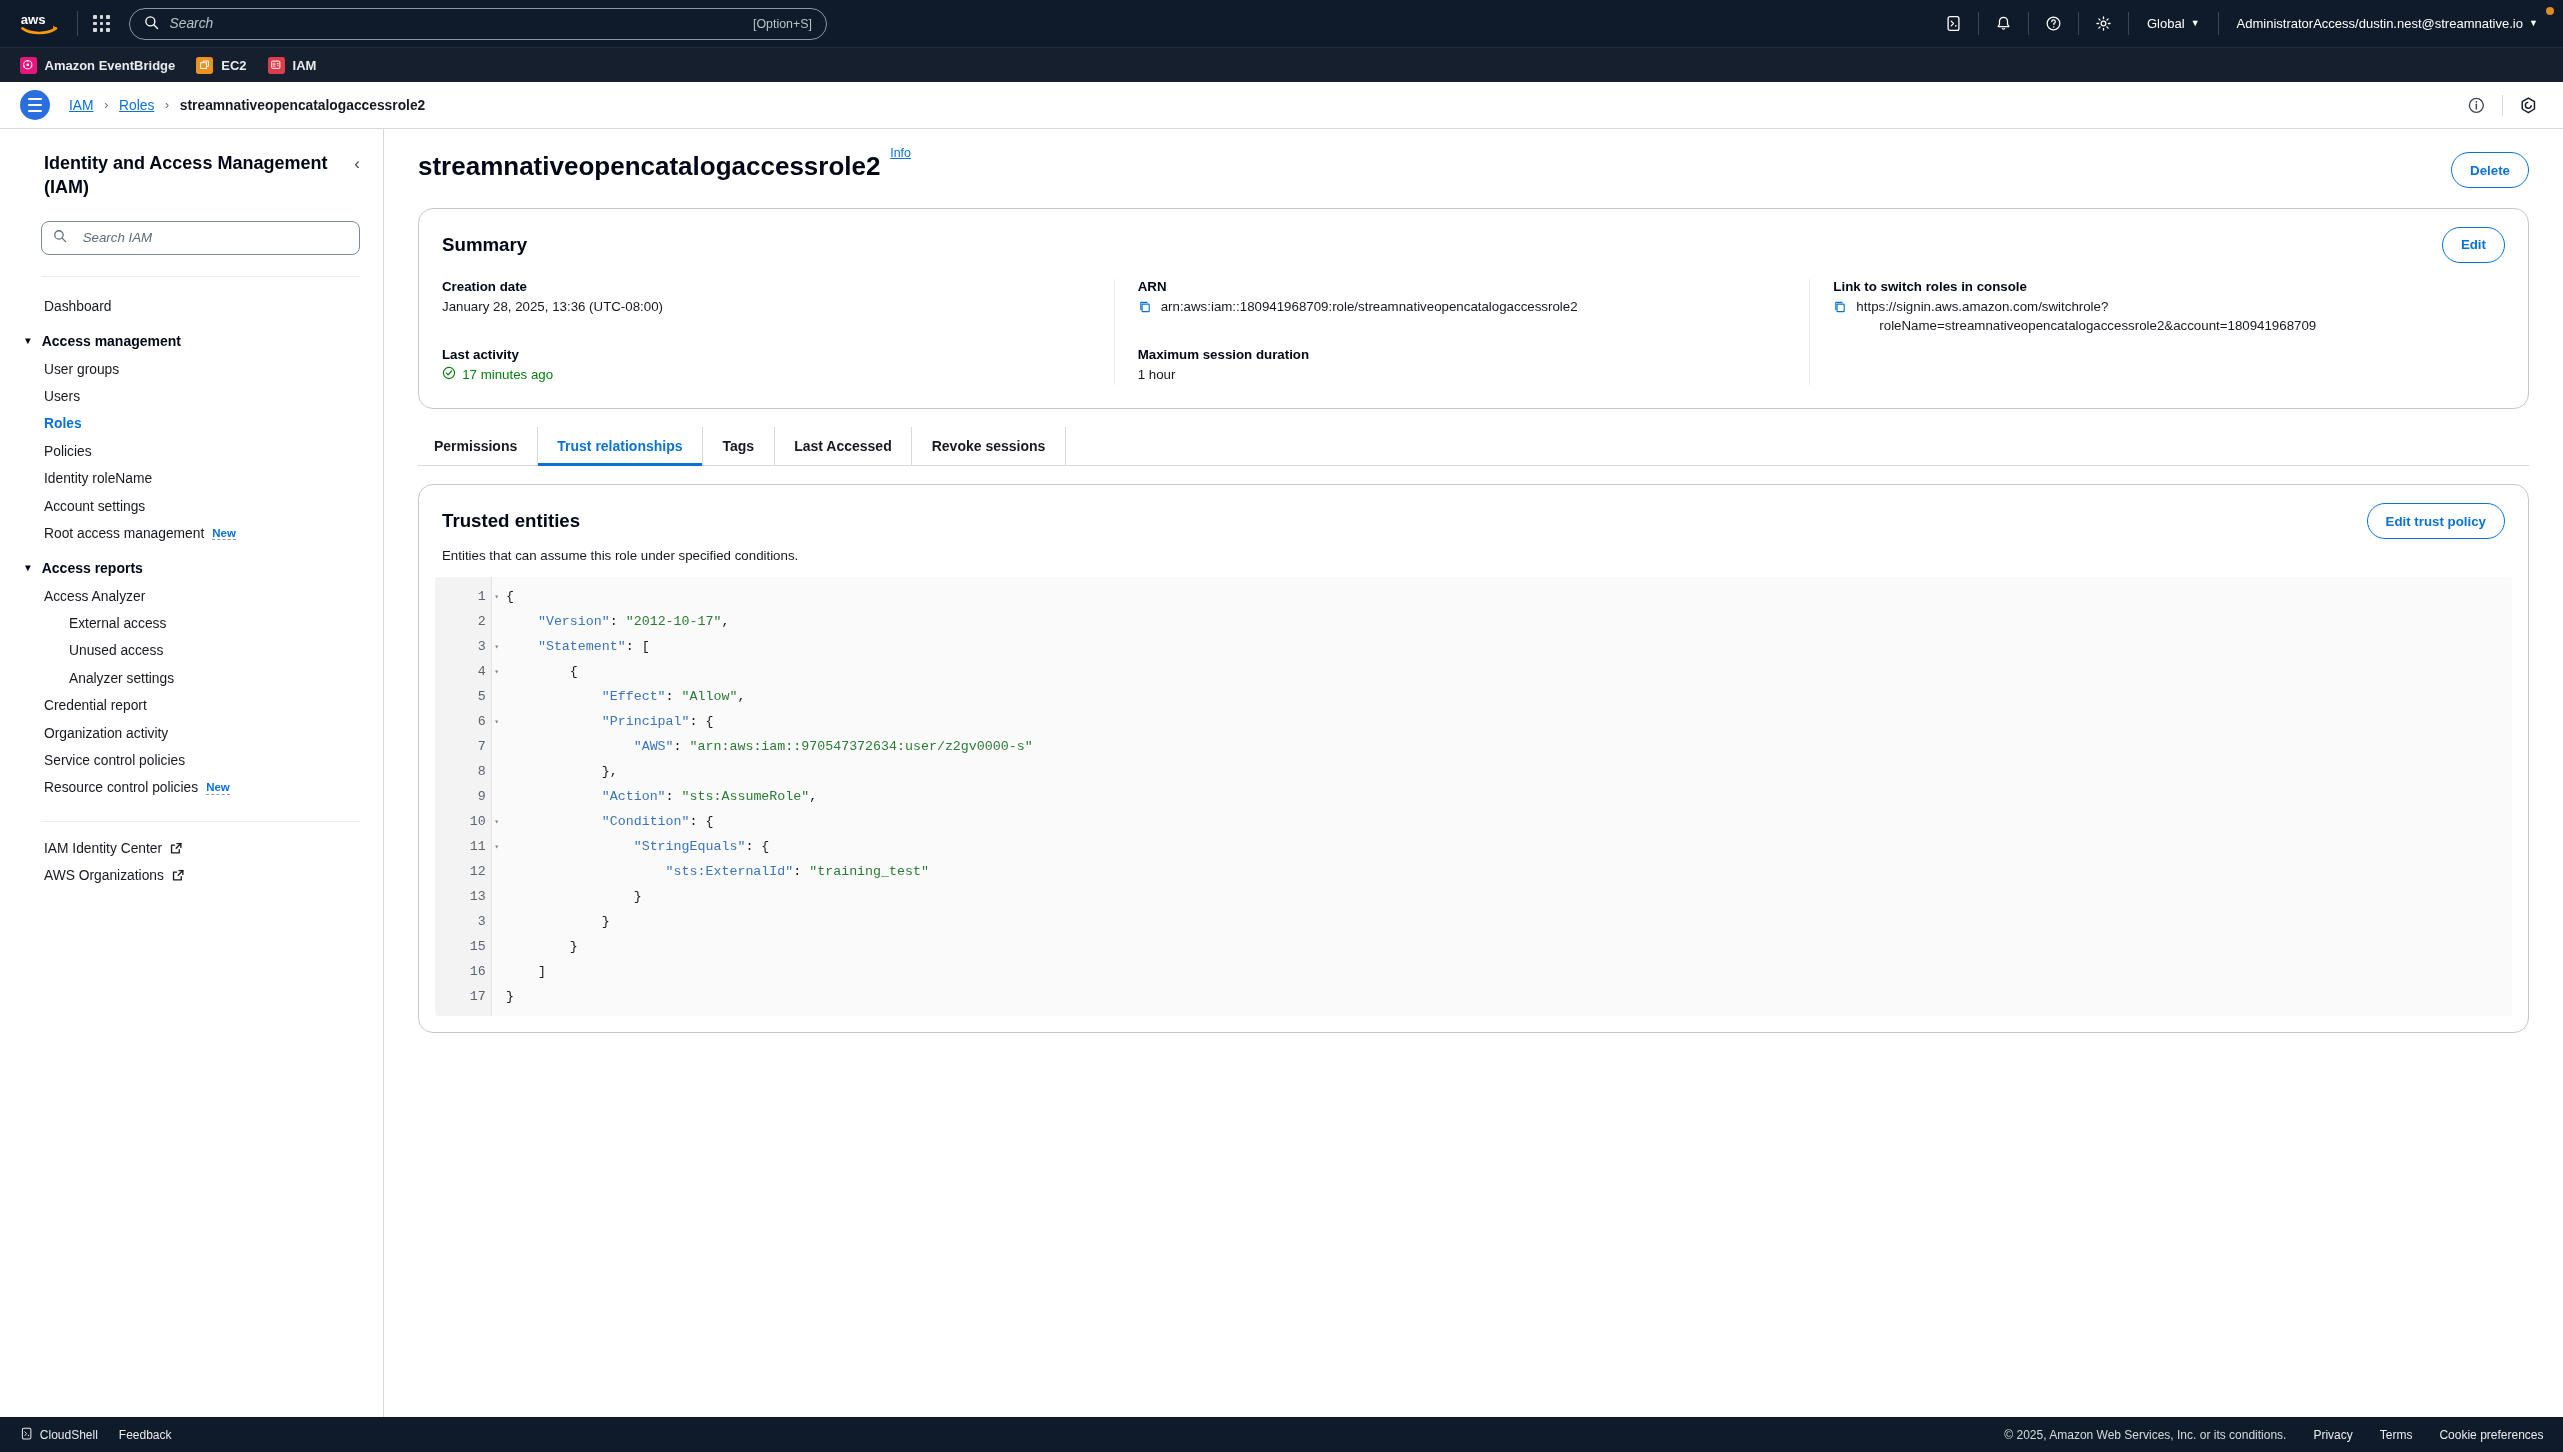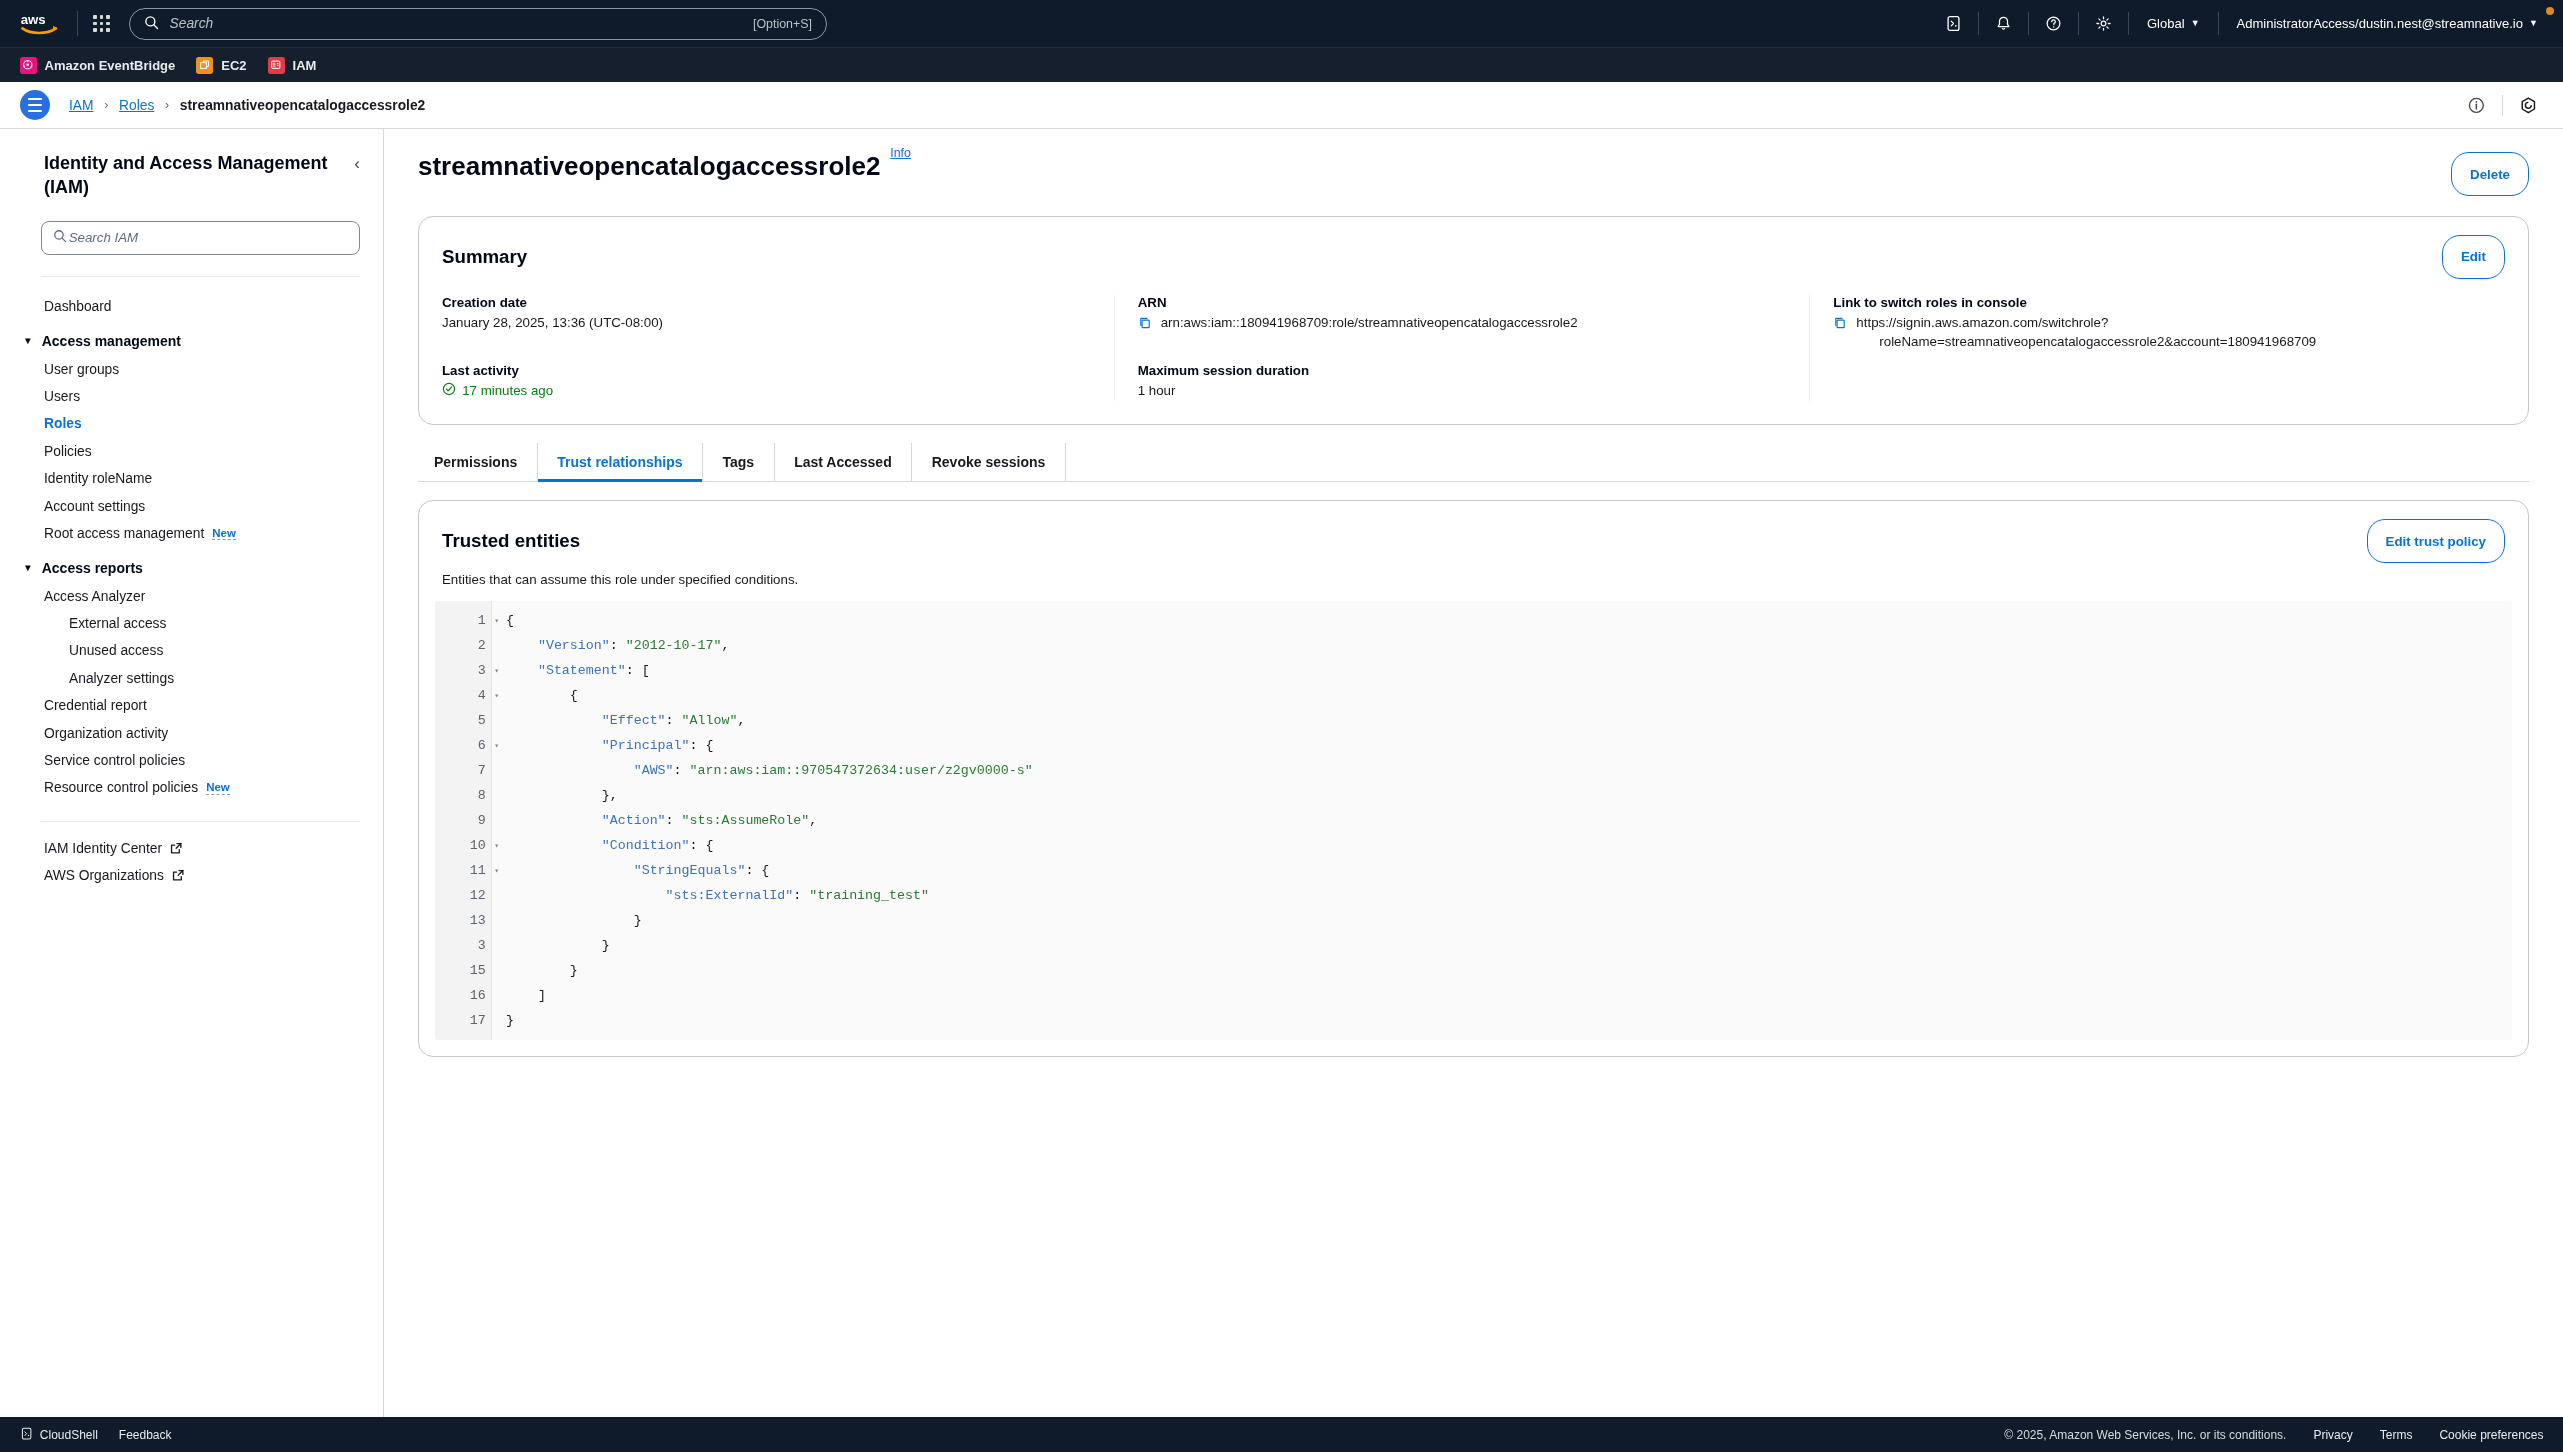--- a/index.html
+++ b/index.html
@@ -86,21 +86,21 @@
   
   .sidebar {
     flex: 0 0 384px; background: #ffffff; border-right: 0.9px solid #d5dbdb;
     padding: 23px 0 0 0; overflow: hidden; position: relative;
   }
   .sb-head { display:flex; align-items:flex-start; padding: 0 23px 0 44px; }
   .sb-title { font-size: 18px; font-weight: 700; line-height: 1.33; color:#000716; flex:1; }
   .sb-collapse { color:#424650; font-size: 17px; cursor:pointer; padding-top:1.8px; }
   .sb-search {
     margin: 21px 23px 0 41px; height: 34px; border: 0.9px solid #7d8998;
-    border-radius: 8px; display: flex; align-items: center; padding: 0 10.7px; gap: 2px;
+    border-radius: 8px; display: flex; align-items: center; padding: 0 10.7px; gap: 16px;
     cursor: text;
   }
   .sb-search span.ph { color:#5f6b7a; font-size: 13.3px; font-style: italic; }
   .sb-rule { height:0.9px; background:#e9ebed; margin: 21px 23px 0 41px; }
   .sb-list { padding: 16px 0 0 0; }
   .sb-item {
     font-size: 13.8px; color: #16191f; padding: 6.2px 23px 6.2px 44px; cursor: pointer;
     display:flex; align-items:center; gap:8px;text-align:right;
   }
   .sb-item.sel { color: #0972d3; font-weight: 700; }
@@ -116,21 +116,21 @@
   }
   .ext-ico { display:inline-flex; vertical-align:middle; }
 
   
   .content { flex: 1; overflow: hidden; padding: 23px 34px 0 34px; background: #fff; min-width:0; }
   .page-head { display: flex; align-items: flex-start; margin-bottom: 19.5px; }
   .page-title { font-size: 26px; font-weight: 700; color: #000716; line-height: 1.15; }
   .info-link { color: #0972d3; font-size: 12.4px; text-decoration: underline; cursor: pointer; margin-left: 9.8px; position: relative; top: -6.2px;}
   .btn {
     border: 0.9px solid #0972d3; color: #0972d3; background: #fff;
-    border-radius: 18px; padding: 0 18px; height: 44px; font-size: 13.3px;
+    border-radius: 18px; padding: 0 18px; height: 36px; font-size: 13.3px;
     font-weight: 700; cursor: pointer; white-space: nowrap;
     font-family: "Liberation Sans", sans-serif;
     display:flex; align-items:center; justify-content:center;
   }
   .page-head .btn { margin-left: auto; }
 
   .card {
     border: 0.9px solid #c6c6cd; border-radius: 15px; background: #fff;
     padding: 0; margin-bottom: 18px;
   }

